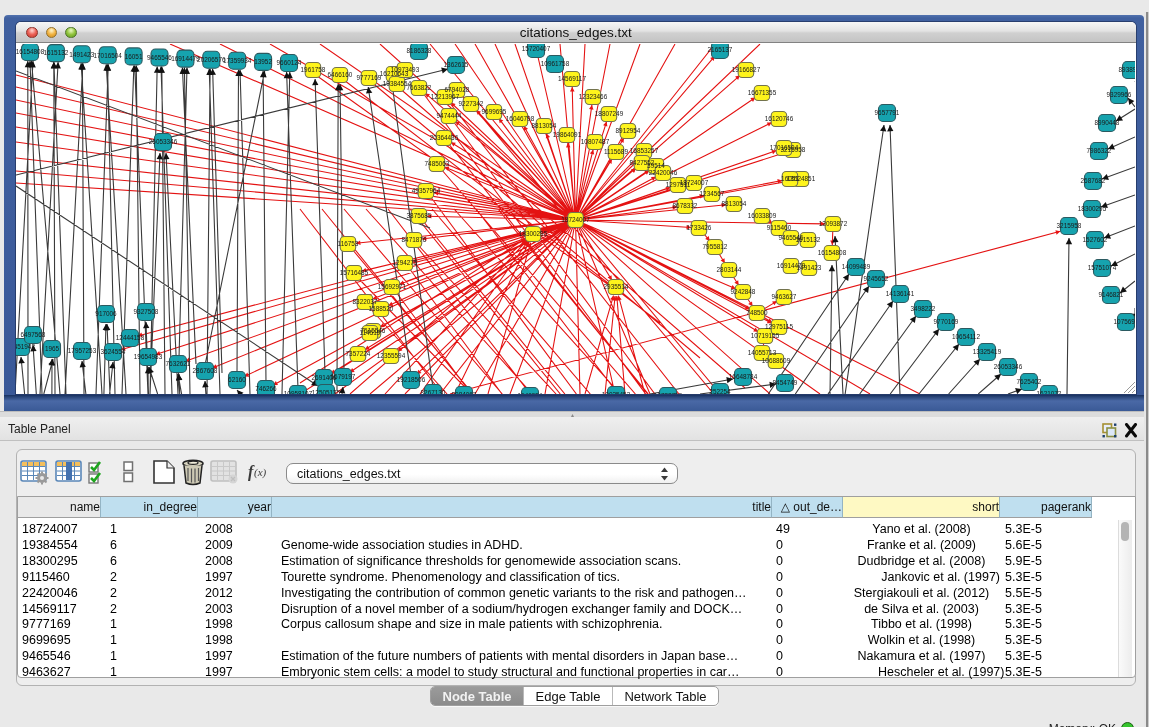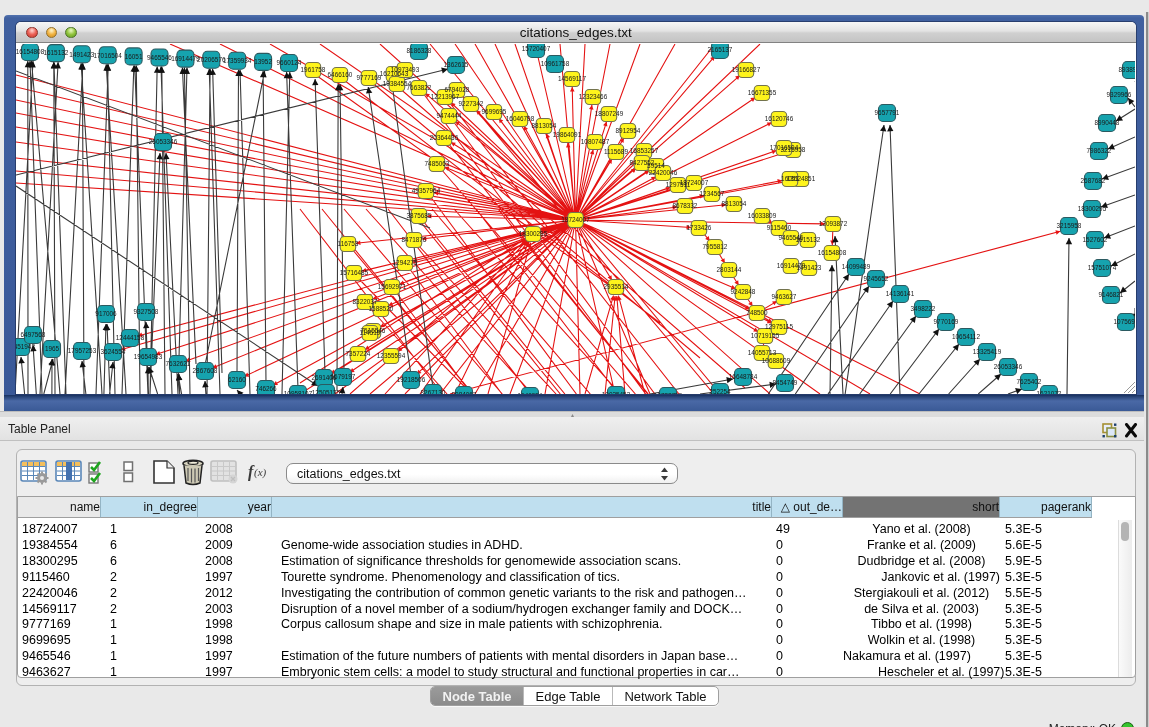--- a/index.html
+++ b/index.html
@@ -642,21 +642,21 @@
             <path d="M4.5 13.5 L8 9 L1 9 Z" fill="#3a3a3a"></path>
           </svg>
       </div>
     </div>
     <div id="tablebox">
       <div class="th" style="left:0px;width:83px;background:#e9e9e9">name</div>
         <div class="th" style="left:83px;width:97px;background:#bfdfef">in_degree</div>
         <div class="th" style="left:180px;width:74px;background:#bfdfef">year</div>
         <div class="th" style="left:254px;width:500px;background:#bfdfef">title</div>
         <div class="th" style="left:754px;width:71px;background:#bfdfef">△ out_de…</div>
-        <div class="th" style="left:825px;width:157px;background:#737373">short</div>
+        <div class="th" style="left:825px;width:157px;background:#fef9c3">short</div>
         <div class="th" style="left:982px;width:92px;background:#bfdfef">pagerank</div>
       <div class="td" style="left:4px;top:24px;width:79px">18724007</div>
         <div class="td" style="left:92px;top:24px;width:85px">1</div>
         <div class="td" style="left:187px;top:24px;width:65px">2008</div>
         <div class="td" style="left:758px;top:24px;width:64px">49</div>
         <div class="td" style="left:825px;top:24px;width:157px;text-align:center">Yano et al. (2008)</div>
         <div class="td" style="left:987px;top:24px;width:86px">5.3E-5</div>
         <div class="td" style="left:4px;top:40px;width:79px">19384554</div>
         <div class="td" style="left:92px;top:40px;width:85px">6</div>
         <div class="td" style="left:187px;top:40px;width:65px">2009</div>
@@ -703,21 +703,21 @@
         <div class="td" style="left:92px;top:135px;width:85px">1</div>
         <div class="td" style="left:187px;top:135px;width:65px">1998</div>
         <div class="td" style="left:758px;top:135px;width:64px">0</div>
         <div class="td" style="left:825px;top:135px;width:157px;text-align:center">Wolkin et al. (1998)</div>
         <div class="td" style="left:987px;top:135px;width:86px">5.3E-5</div>
         <div class="td" style="left:4px;top:151px;width:79px">9465546</div>
         <div class="td" style="left:92px;top:151px;width:85px">1</div>
         <div class="td" style="left:187px;top:151px;width:65px">1997</div>
         <div class="td" style="left:263px;top:151px;width:488px">Estimation of the future numbers of patients with mental disorders in Japan base…</div>
         <div class="td" style="left:758px;top:151px;width:64px">0</div>
-        <div class="td" style="left:825px;top:151px;width:157px;">Nakamura et al. (1997)</div>
+        <div class="td" style="left:825px;top:151px;width:157px;text-align:center">Nakamura et al. (1997)</div>
         <div class="td" style="left:987px;top:151px;width:86px">5.3E-5</div>
         <div class="td" style="left:4px;top:167px;width:79px">9463627</div>
         <div class="td" style="left:92px;top:167px;width:85px">1</div>
         <div class="td" style="left:187px;top:167px;width:65px">1997</div>
         <div class="td" style="left:263px;top:167px;width:488px">Embryonic stem cells: a model to study structural and functional properties in car…</div>
         <div class="td" style="left:758px;top:167px;width:64px">0</div>
         <div class="td" style="left:860px;top:167px;width:157px;">Hescheler et al. (1997)</div>
         <div class="td" style="left:987px;top:167px;width:86px">5.3E-5</div>
       <div id="vscroll"></div>
       <div id="vthumb"></div>

